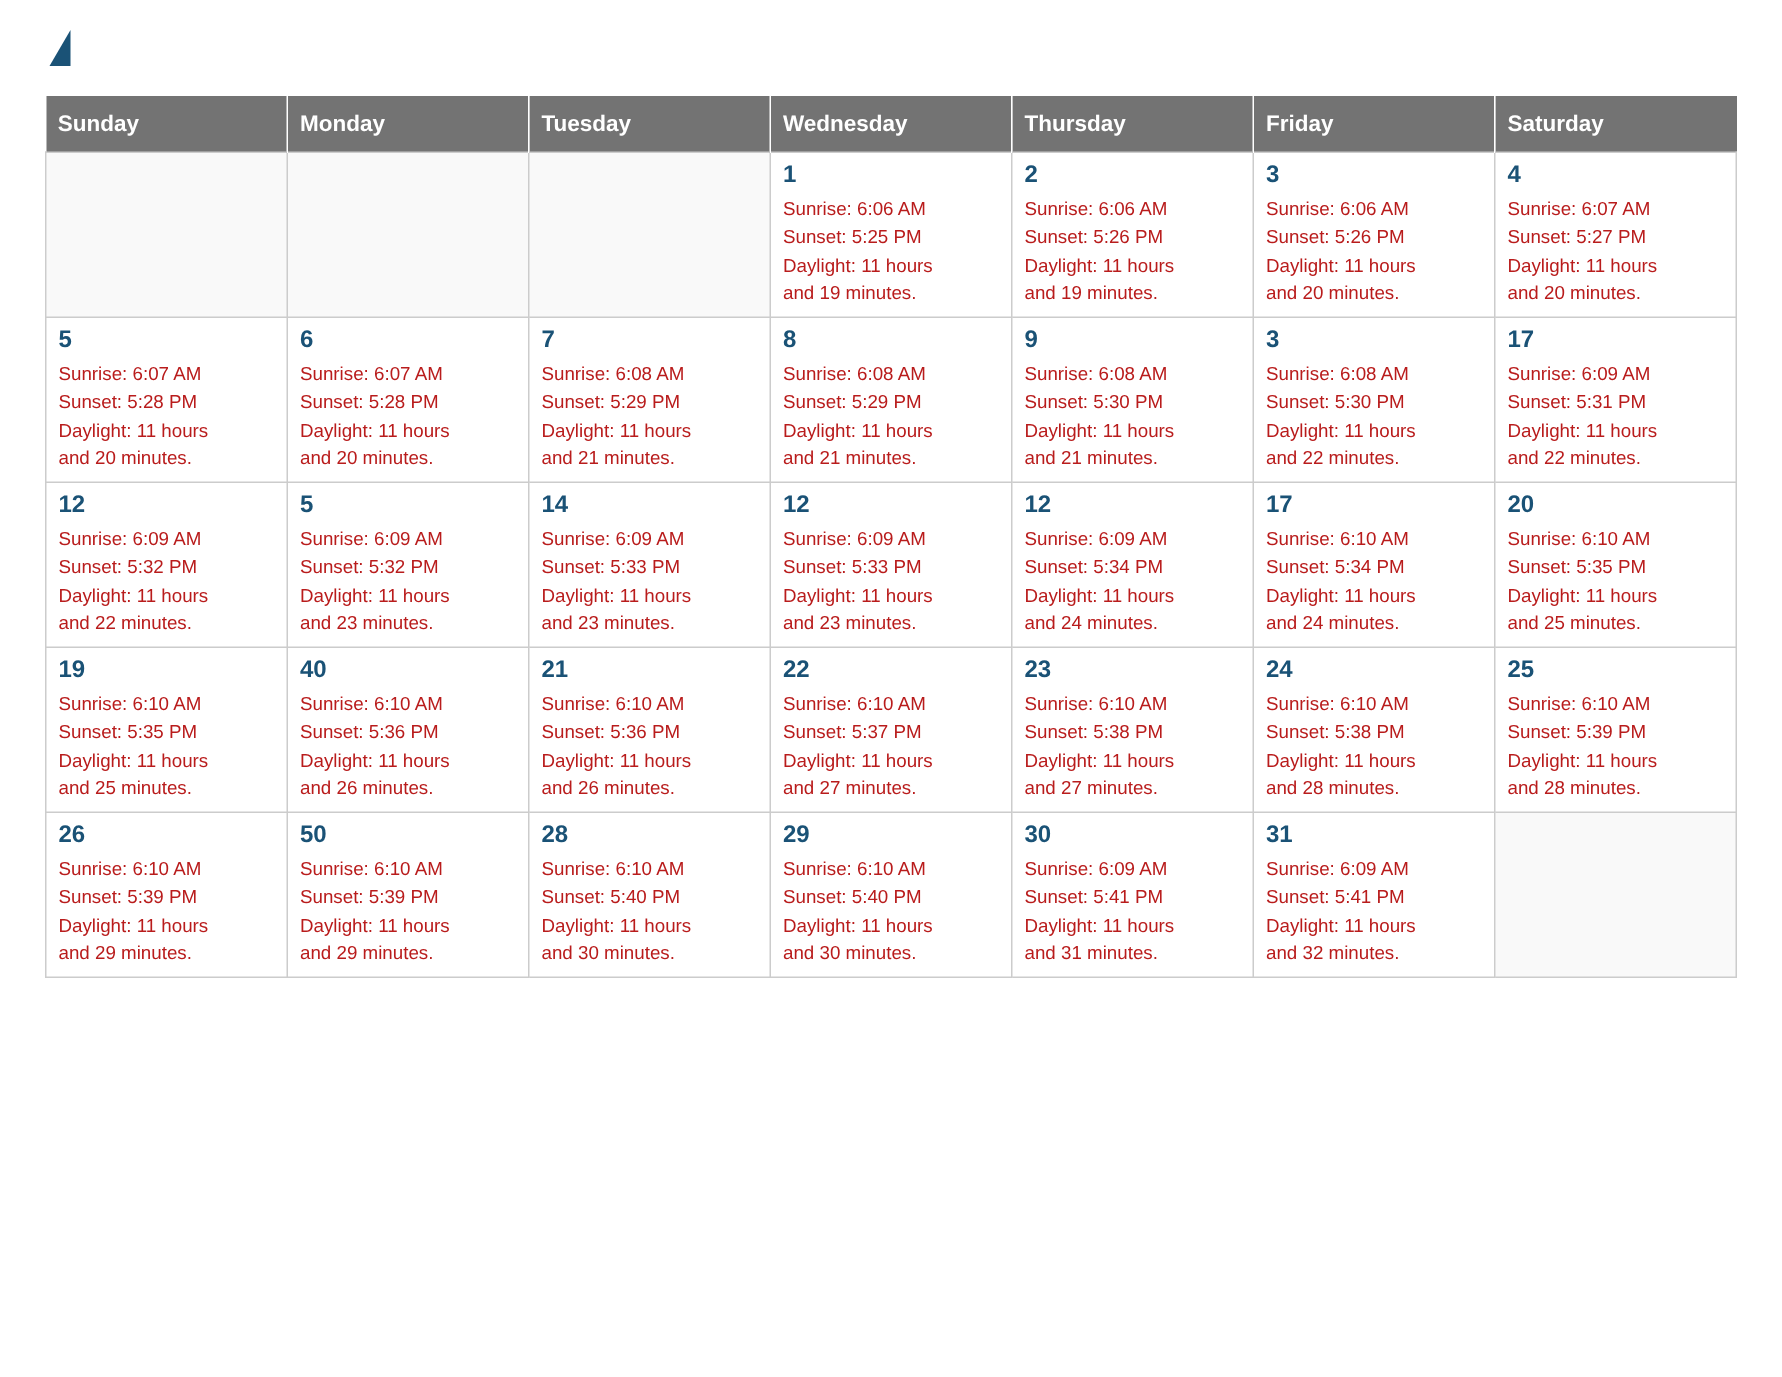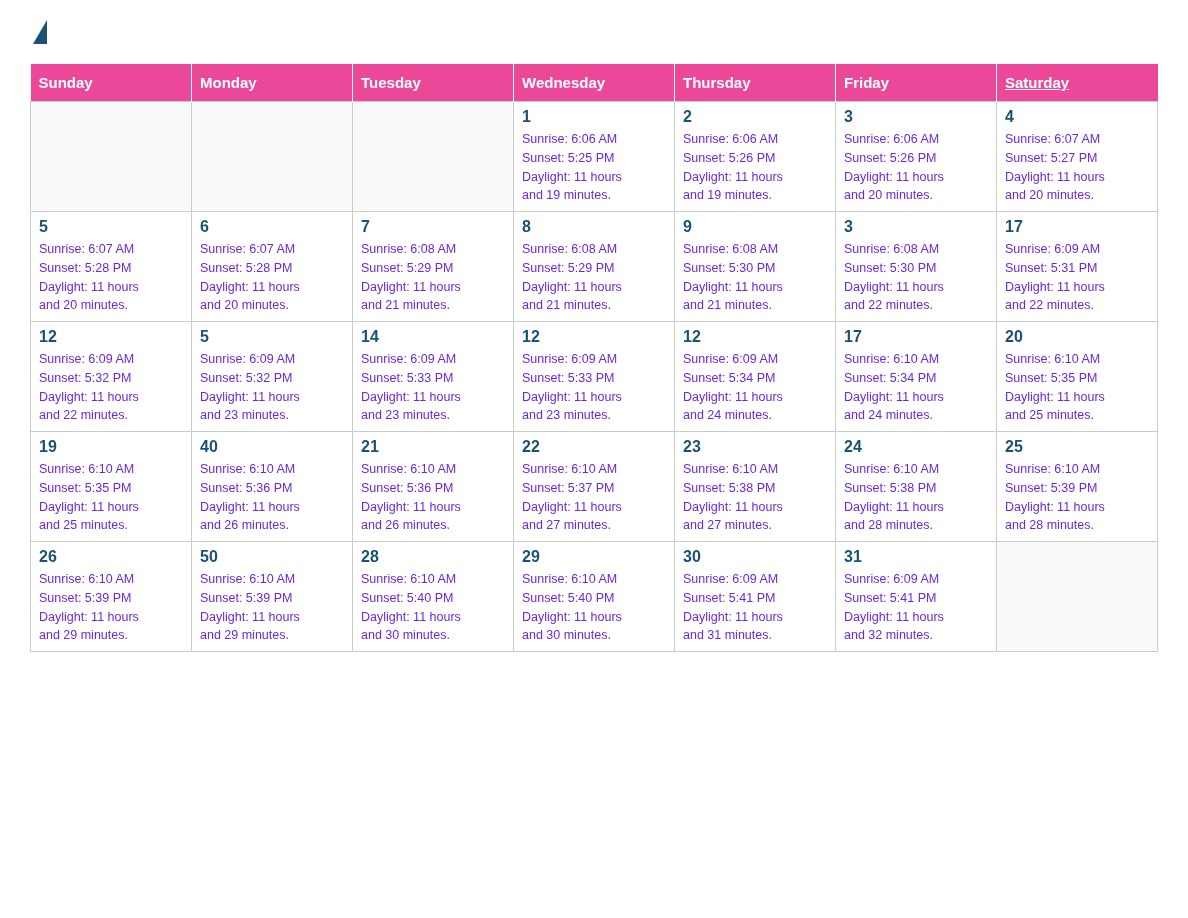--- a/index.html
+++ b/index.html
@@ -29,31 +29,30 @@
       font-weight: 400;
       color: #444;
       margin-top: 4px;
     }
     .calendar {
       width: 100%;
       border-collapse: collapse;
       margin-top: 10px;
     }
     .calendar thead tr th {
-      background-color: #ec4899;
+      background-color: #737373;
       color: #ffffff;
       font-size: 15px;
       font-weight: 600;
       padding: 10px 8px;
       text-align: left;
       border-right: 1px solid #fff;
     }
     .calendar thead tr th:last-child {
       border-right: none;
-      text-decoration: underline;
     }
     .calendar tbody tr td {
       border: 1px solid #ccc;
       vertical-align: top;
       padding: 6px 8px;
       width: 14.28%;
       min-height: 100px;
       font-size: 12.5px;
       color: #222;
       background: #fff;
@@ -63,21 +62,21 @@
     }
     .day-number {
       font-size: 16px;
       font-weight: 700;
       color: #1a5276;
       margin-bottom: 4px;
       display: block;
     }
     .day-info {
       font-size: 12.5px;
-      color: #6d28d9;
+      color: #b91c1c;
       line-height: 1.5;
     }
     
     .logo-container {
       display: flex;
       align-items: center;
     }
     .logo-text-group {
       display: flex;
       flex-direction: column;

